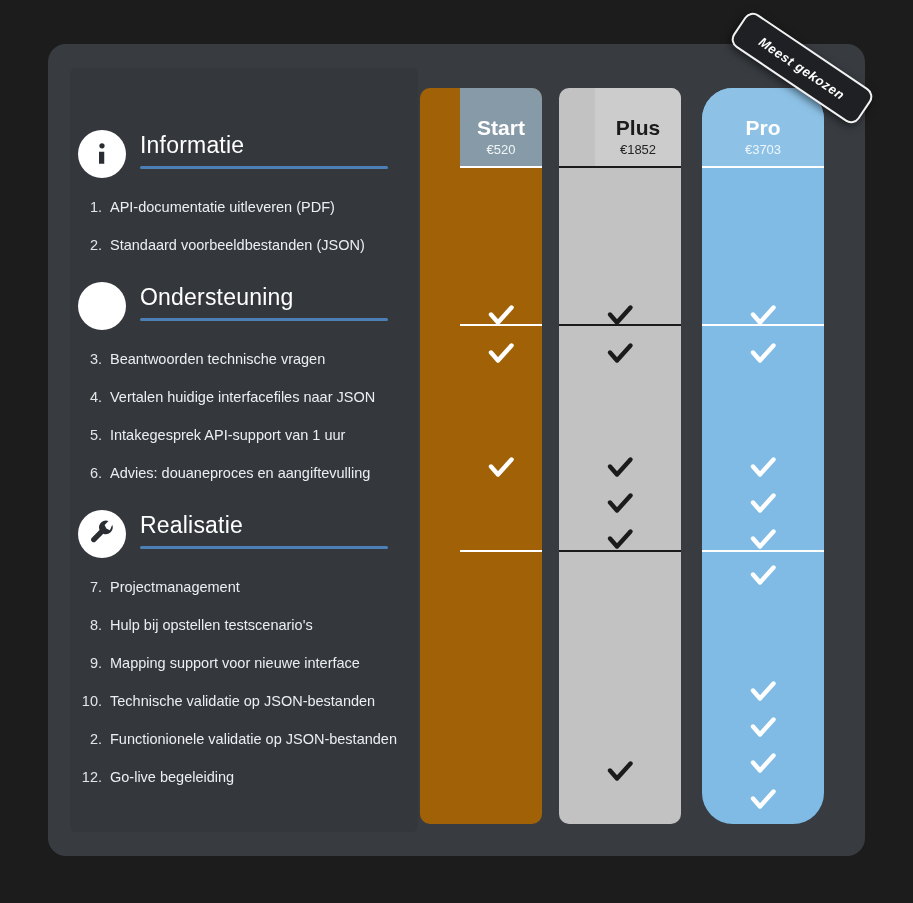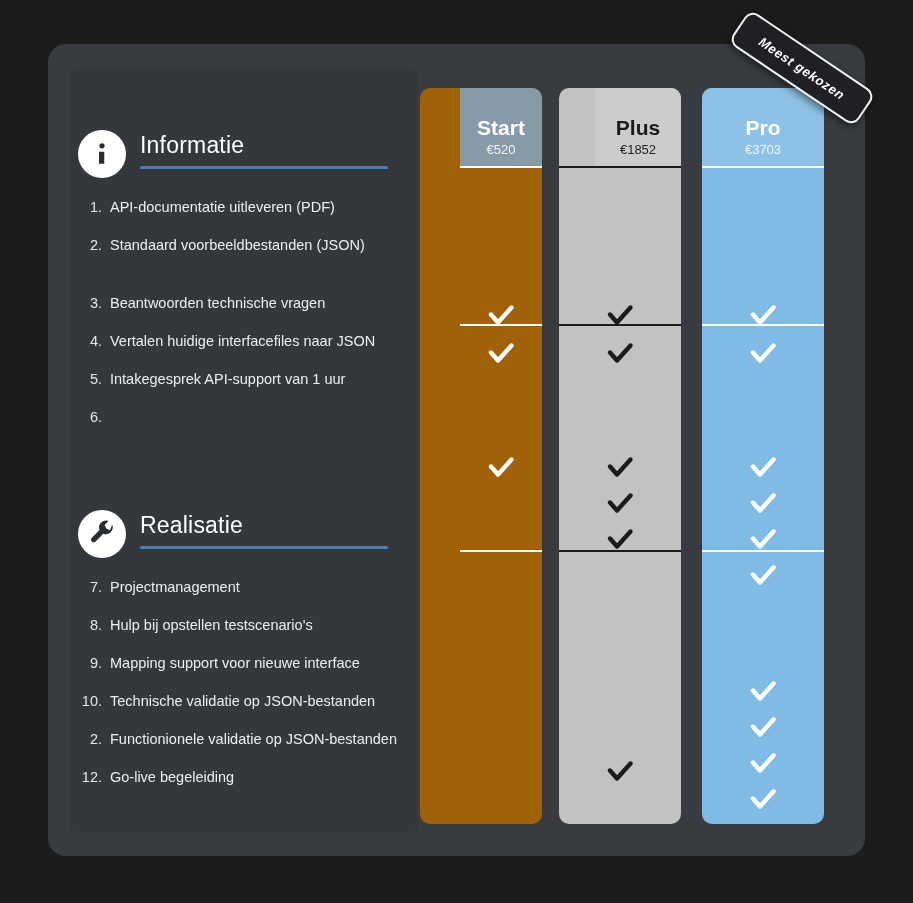--- a/index.html
+++ b/index.html
@@ -171,35 +171,51 @@
               <span class="item-num">1.</span>
               <span class="item-label">API-documentatie uitleveren (PDF)</span>
             </div>
             <div class="item">
               <span class="item-num">2.</span>
               <span class="item-label">Standaard voorbeeldbestanden (JSON)</span>
             </div>
           </div>
         </div>
         <div class="section" id="sec-1">
+          <div class="sec-head">
+            <span class="sec-icon">
+              <svg width="40" height="40" viewBox="0 0 40 40" aria-hidden="true">
+                <path d="M8 22 V18 a12 12 0 0 1 24 0 v4" fill="none" stroke="#ffffff" stroke-width="3.4"></path>
+                <rect x="4.5" y="17" width="6" height="10" rx="2.6" fill="#ffffff"></rect>
+                <rect x="29.5" y="17" width="6" height="10" rx="2.6" fill="#ffffff"></rect>
+                <path d="M32 26 v3 a5 5 0 0 1 -5 5 h-4" fill="none" stroke="#ffffff" stroke-width="3"></path>
+                <ellipse cx="20" cy="20" rx="8.6" ry="10.4" fill="#ffffff"></ellipse>
+              </svg>
+            </span>
+            <div class="sec-title-wrap">
+              <div class="sec-title">Ondersteuning</div>
+              <div class="sec-rule" style="background: rgb(75, 127, 182);"></div>
+            </div>
+          </div>
           <div class="items">
             <div class="item">
               <span class="item-num">3.</span>
               <span class="item-label">Beantwoorden technische vragen</span>
             </div>
             <div class="item">
               <span class="item-num">4.</span>
               <span class="item-label">Vertalen huidige interfacefiles naar JSON</span>
             </div>
             <div class="item">
               <span class="item-num">5.</span>
               <span class="item-label">Intakegesprek API-support van 1 uur</span>
             </div>
             <div class="item">
               <span class="item-num">6.</span>
+              <span class="item-label">Advies: douaneproces en aangiftevulling</span>
             </div>
           </div>
         </div>
         <div class="section" id="sec-2">
           <div class="sec-head">
             <span class="sec-icon">
               <svg width="30" height="30" viewBox="0 0 24 24" aria-hidden="true">
                 <path d="M20.2 4.6a5.6 5.6 0 0 1-7.2 7.2l-6.1 6.1a2.1 2.1 0 1 1-3-3l6.1-6.1A5.6 5.6 0 0 1 17.2 1.6l-3.1 3.1 1.4 2.8 2.8 1.4z" fill="#2a2d31"></path>
               </svg>
             </span>
@@ -280,21 +296,21 @@
             <span class="check" style="top: 372px;"><svg width="34" height="34" viewBox="0 0 34 34" aria-hidden="true">
                 <path d="M7 15.5 L14 23.5 L27.5 8.5" fill="none" stroke="#1b1b1b" stroke-width="4.4" stroke-linecap="round" stroke-linejoin="round"></path>
               </svg></span>
             <span class="check" style="top: 604px;"><svg width="34" height="34" viewBox="0 0 34 34" aria-hidden="true">
                 <path d="M7 15.5 L14 23.5 L27.5 8.5" fill="none" stroke="#1b1b1b" stroke-width="4.4" stroke-linecap="round" stroke-linejoin="round"></path>
               </svg></span>
             <div style="position: absolute; left: 0px; width: 100%; height: 1.5px; top: 156px; background: rgb(27, 27, 27);"></div>
             <div style="position: absolute; left: 0px; width: 100%; height: 1.5px; top: 382px; background: rgb(27, 27, 27);"></div>
           </div>
         </div>
-        <div class="col" id="col-2" style="background: rgb(127, 187, 229);">
+        <div class="col" id="col-2" style="background: rgb(127, 187, 229); border-radius: 31px;">
           <div class="col-head" style="background: rgb(141, 194, 230);">
             <div class="col-name" style="color: rgb(255, 255, 255);">Pro</div>
             <div class="col-price" style="color: rgb(238, 246, 252);">€3703</div>
           </div>
           <div class="col-divider" style="background: rgb(255, 255, 255);"></div>
           <div class="col-body">
             <span class="check" style="top: 148px;"><svg width="34" height="34" viewBox="0 0 34 34" aria-hidden="true">
                 <path d="M7 15.5 L14 23.5 L27.5 8.5" fill="none" stroke="#ffffff" stroke-width="4.4" stroke-linecap="round" stroke-linejoin="round"></path>
               </svg></span>
             <span class="check" style="top: 186px;"><svg width="34" height="34" viewBox="0 0 34 34" aria-hidden="true">

